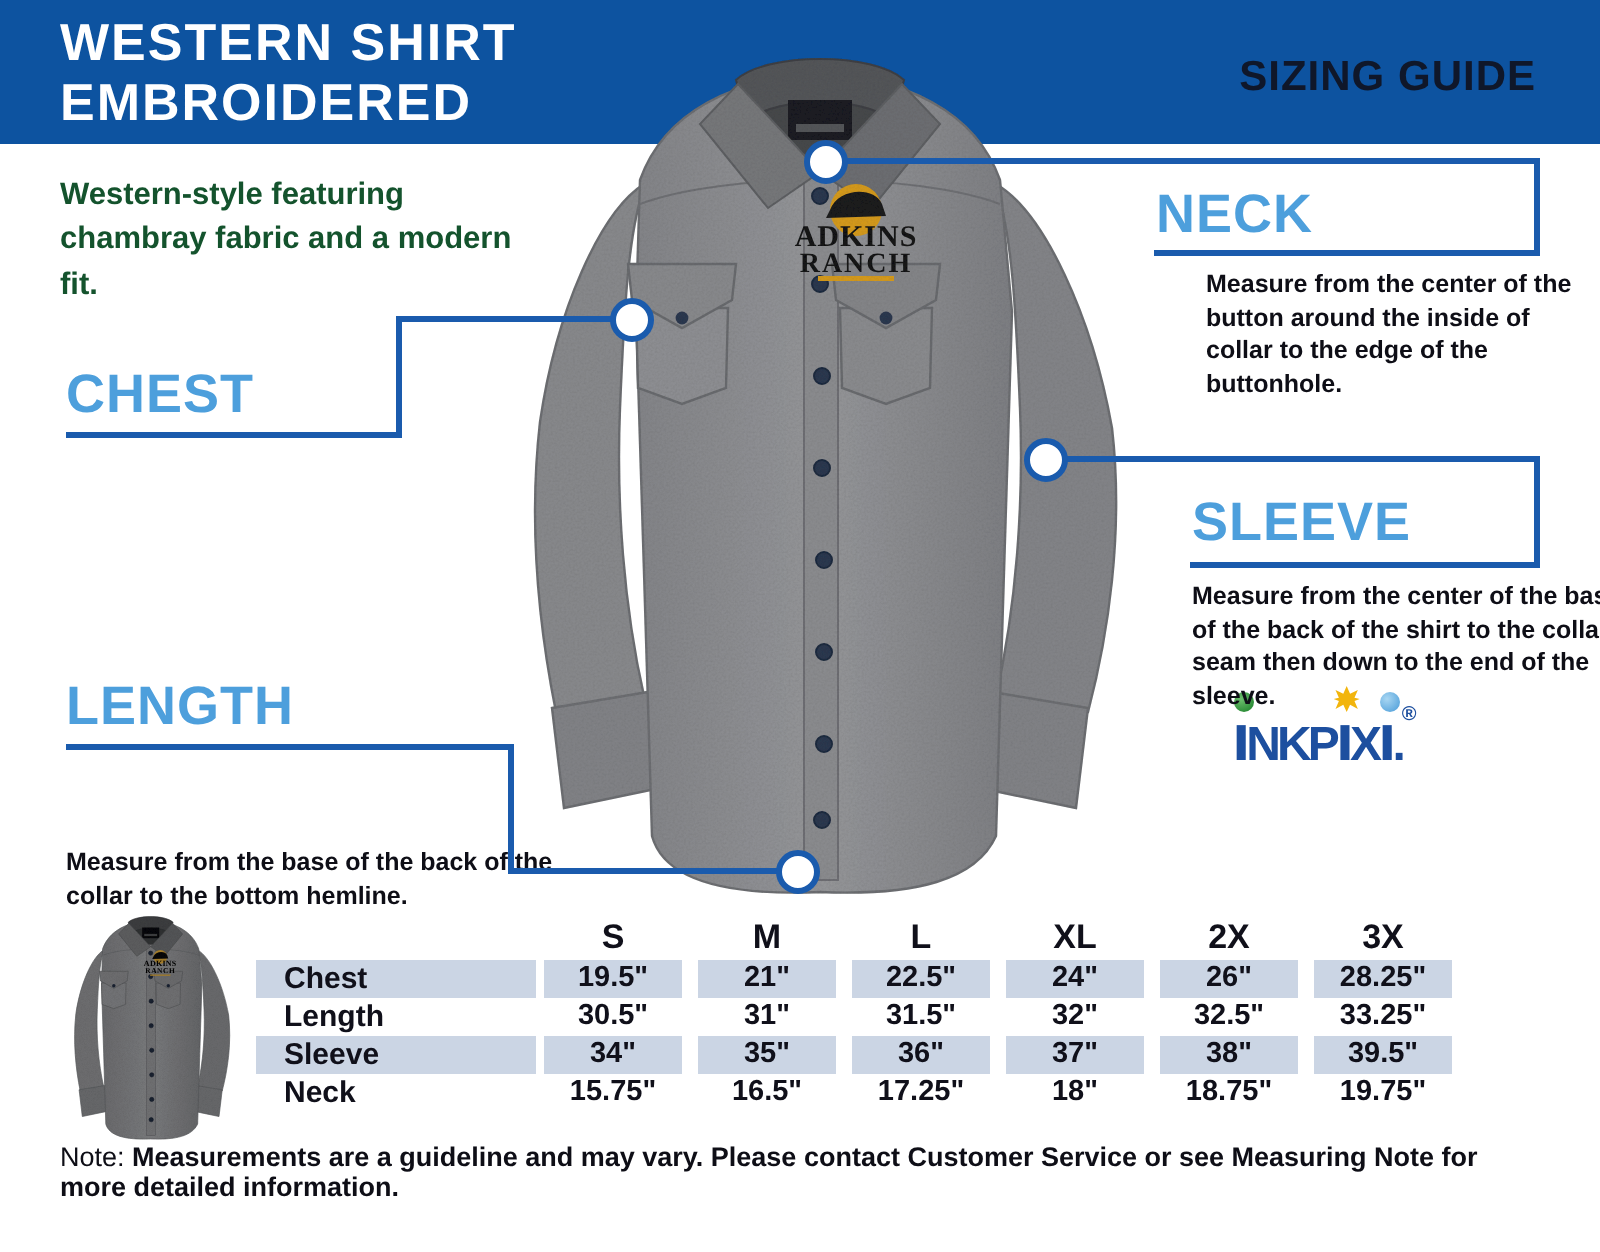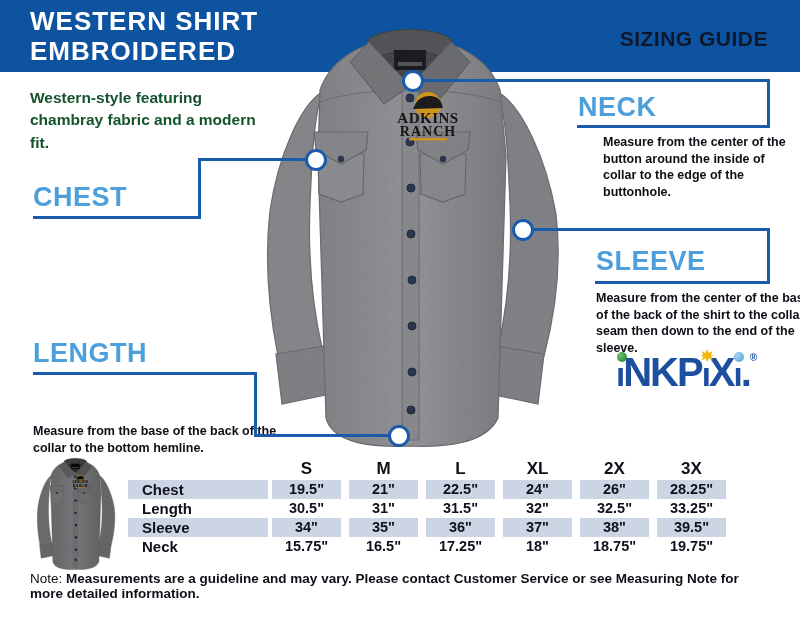--- a/index.html
+++ b/index.html
@@ -27,21 +27,21 @@
   .dot{position:absolute;width:16px;height:16px;border:3px solid #1a5bad;border-radius:50%;
        background:#fff;z-index:5;}
 
   .co-label{position:absolute;font-size:27px;font-weight:bold;color:#4d9fdc;
             letter-spacing:.5px;z-index:3;}
   .co-desc{position:absolute;font-size:12.5px;font-weight:600;line-height:1.32;
            color:#0e0e16;z-index:3;}
 
   
   .inkpixi{position:absolute;left:616px;top:352px;z-index:2;white-space:nowrap;}
-  .inkpixi .lt{display:inline-block;font-weight:bold;color:#1d4f9f;font-size:40px;
+  .inkpixi .lt{display:inline-block;font-weight:bold;color:#1d4f9f;font-size:24px;
                letter-spacing:-2px;line-height:1;vertical-align:baseline;}
   .inkpixi .sm{font-size:33px;}
   .iwrap{position:relative;display:inline-block;}
   .idot{position:absolute;width:10px;height:10px;border-radius:50%;top:-6px;left:1px;}
   .idot.globe{background:radial-gradient(circle at 35% 35%,#6fc06f,#2f8f3a 70%);}
   .idot.sun{background:#f2b50d;border-radius:0;width:13px;height:13px;top:-9px;left:-1px;
             clip-path:polygon(50% 0%,63% 30%,93% 15%,80% 45%,100% 50%,80% 58%,93% 88%,63% 72%,
                               50% 100%,37% 72%,7% 88%,20% 58%,0% 50%,20% 45%,7% 15%,37% 30%);}
   .idot.moon{background:radial-gradient(circle at 35% 35%,#a8d6f2,#5fa9de 75%);}
   .inkpixi .reg{font-size:10px;color:#1d4f9f;font-weight:bold;vertical-align:top;}

